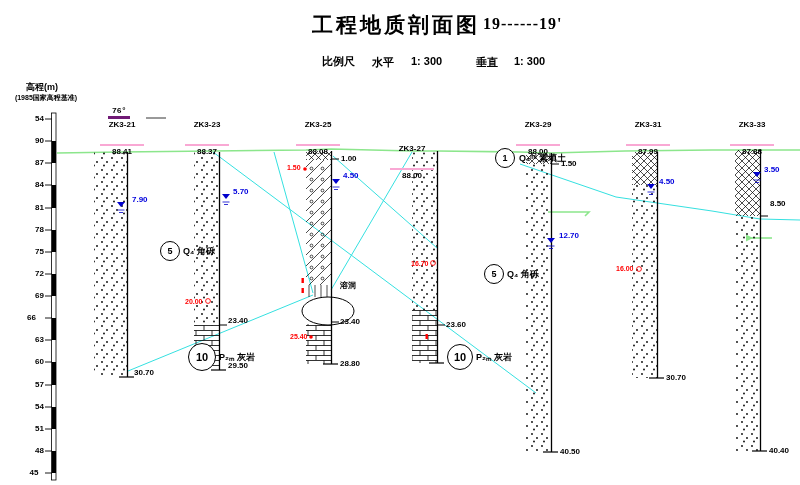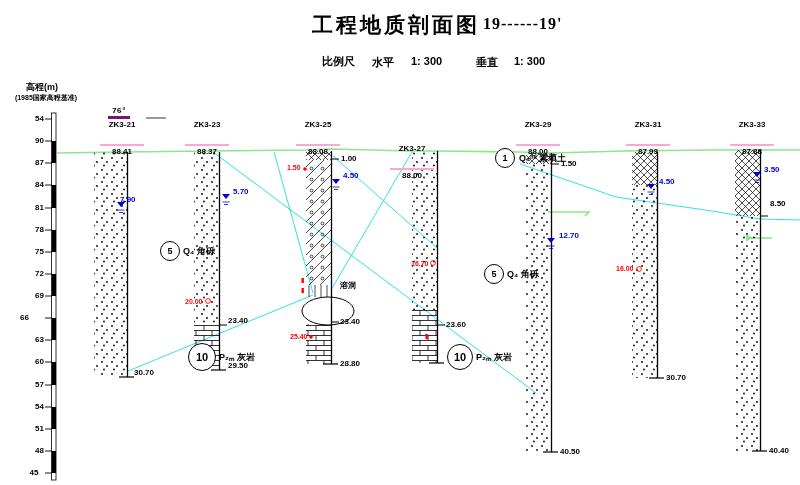--- a/index.html
+++ b/index.html
@@ -203,21 +203,21 @@
 
   <div class="t tick" style="left:24px;top:115px;">54</div>
   <div class="t tick" style="left:24px;top:137px;">90</div>
   <div class="t tick" style="left:24px;top:159px;">87</div>
   <div class="t tick" style="left:24px;top:181px;">84</div>
   <div class="t tick" style="left:24px;top:204px;">81</div>
   <div class="t tick" style="left:24px;top:226px;">78</div>
   <div class="t tick" style="left:24px;top:248px;">75</div>
   <div class="t tick" style="left:24px;top:270px;">72</div>
   <div class="t tick" style="left:24px;top:292px;">69</div>
-  <div class="t tick" style="left:9px;top:314px;">66</div>
+  <div class="t tick" style="left:16px;top:314px;">66</div>
   <div class="t tick" style="left:24px;top:336px;">63</div>
   <div class="t tick" style="left:24px;top:358px;">60</div>
   <div class="t tick" style="left:24px;top:381px;">57</div>
   <div class="t tick" style="left:24px;top:403px;">54</div>
   <div class="t tick" style="left:24px;top:425px;">51</div>
   <div class="t tick" style="left:24px;top:447px;">48</div>
   <div class="t tick" style="left:24px;top:469px;text-align:center;">45</div>
 
   <div class="t angle" style="left:108px;top:107px;">76°</div>
 
@@ -243,21 +243,21 @@
   </div>
   <div class="bh" style="left:626px;top:120px;">
     <span class="nm">ZK3-31</span>
     <span class="el">87.99</span>
   </div>
   <div class="bh" style="left:730px;top:120px;">
     <span class="nm">ZK3-33</span>
     <span class="el">87.88</span>
   </div>
 
-  <div class="t blue" style="left:120px;top:196px;">7.90</div>
+  <div class="t blue" style="left:132px;top:196px;">7.90</div>
   <div class="t" style="left:134px;top:369px;">30.70</div>
 
   <div class="t blue" style="left:233px;top:188px;">5.70</div>
   <div class="t red" style="left:185px;top:298px;">20.00</div>
   <div class="t" style="left:228px;top:317px;">23.40</div>
   <div class="t" style="left:228px;top:362px;">29.50</div>
 
   <div class="t" style="left:341px;top:155px;">1.00</div>
   <div class="t red" style="left:287px;top:164px;">1.50</div>
   <div class="t blue" style="left:343px;top:172px;">4.50</div>

